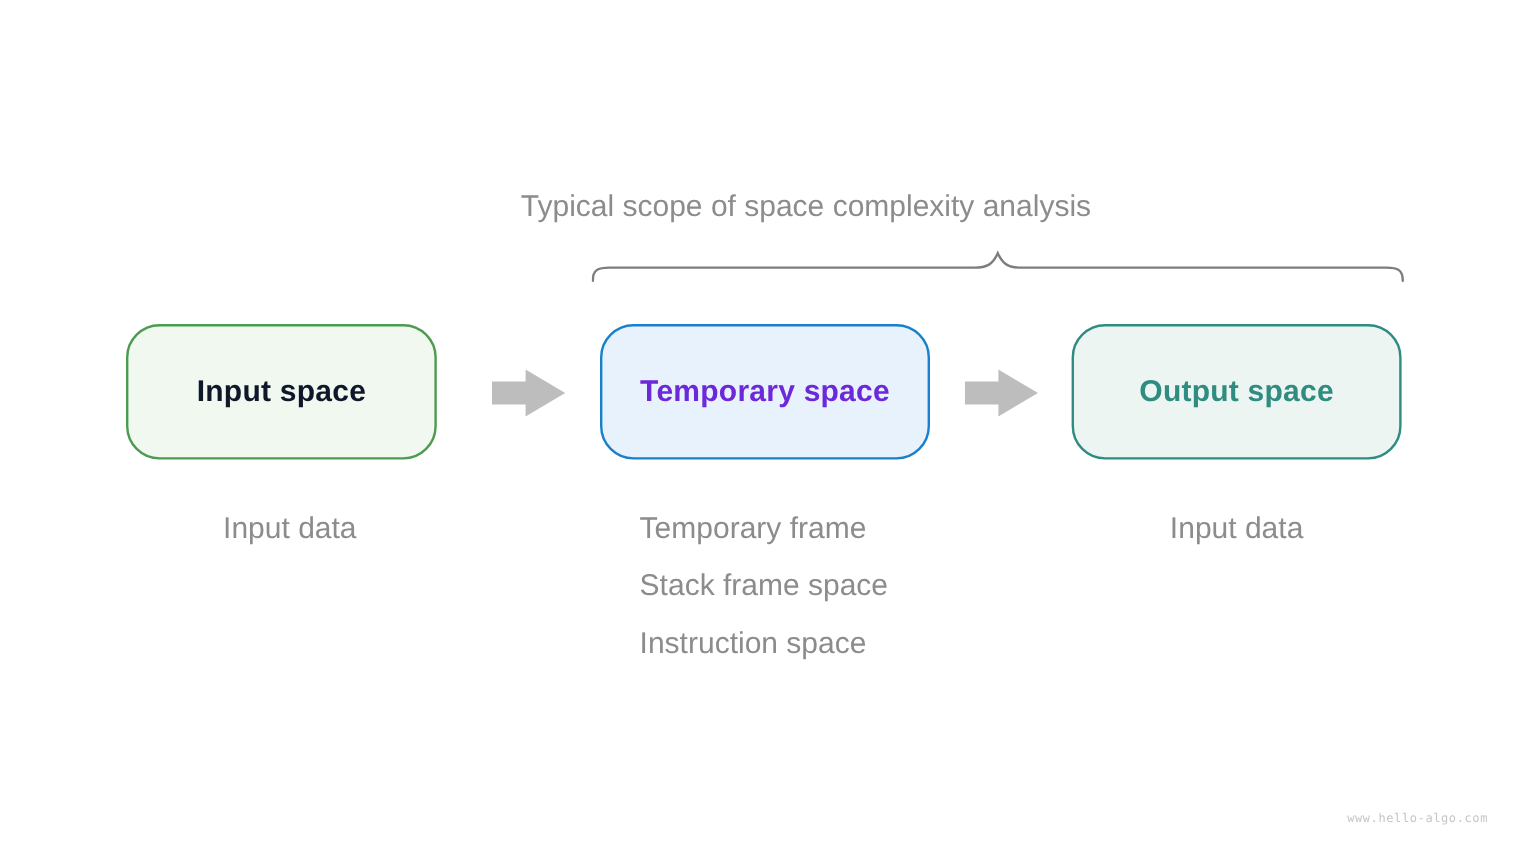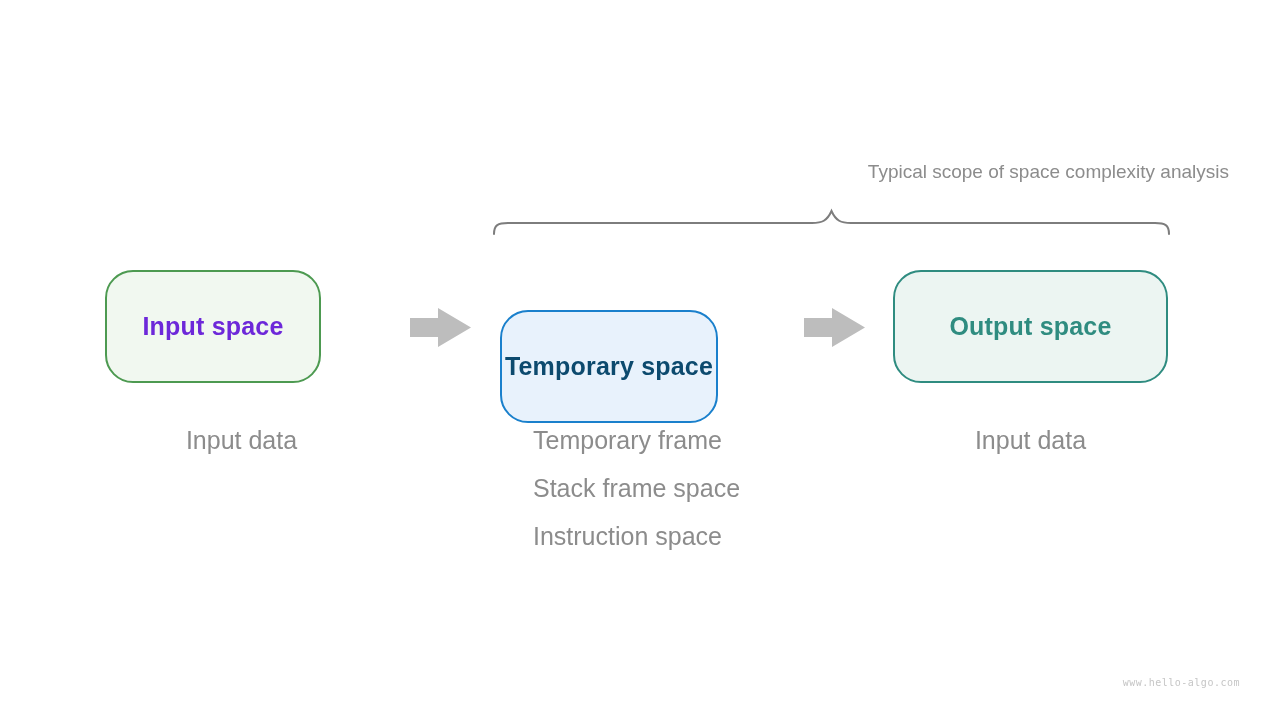--- a/index.html
+++ b/index.html
@@ -15,22 +15,22 @@
     background: #ffffff;
     overflow: hidden;
   }
   .abs { position: absolute; }
 
   
   .scope-title {
     left: 434px;
     top: 157px;
     width: 795px;
-    text-align: right;
-    font-size: 19px;
+    text-align: left;
+    font-size: 25px;
     line-height: 30px;
     color: #8c8c8c;
   }
 
   
   .brace {
     left: 493px;
     top: 207px;
     width: 677px;
     height: 30px;
@@ -45,32 +45,31 @@
     box-sizing: border-box;
     display: flex;
     align-items: center;
     justify-content: center;
     font-size: 25px;
     font-weight: bold;
     letter-spacing: 0.2px;
   }
   .box-input {
     left: 105px;
-    width: 216px;
+    width: 259px;
     background: #f1f8f0;
     border-color: #4d9a51;
-    color: #6d28d9;
+    color: #0f172a;
   }
   .box-temp {
     left: 500px;
-    width: 218px;
+    width: 275px;
     background: #e8f2fc;
     border-color: #1a80cc;
-    color: #0c4a6e;
-    margin-top: 40px;
+    color: #6d28d9;
   }
   .box-output {
     left: 893px;
     width: 275px;
     background: #ecf5f2;
     border-color: #2f8c80;
     color: #2f8c80;
   }
 
   

